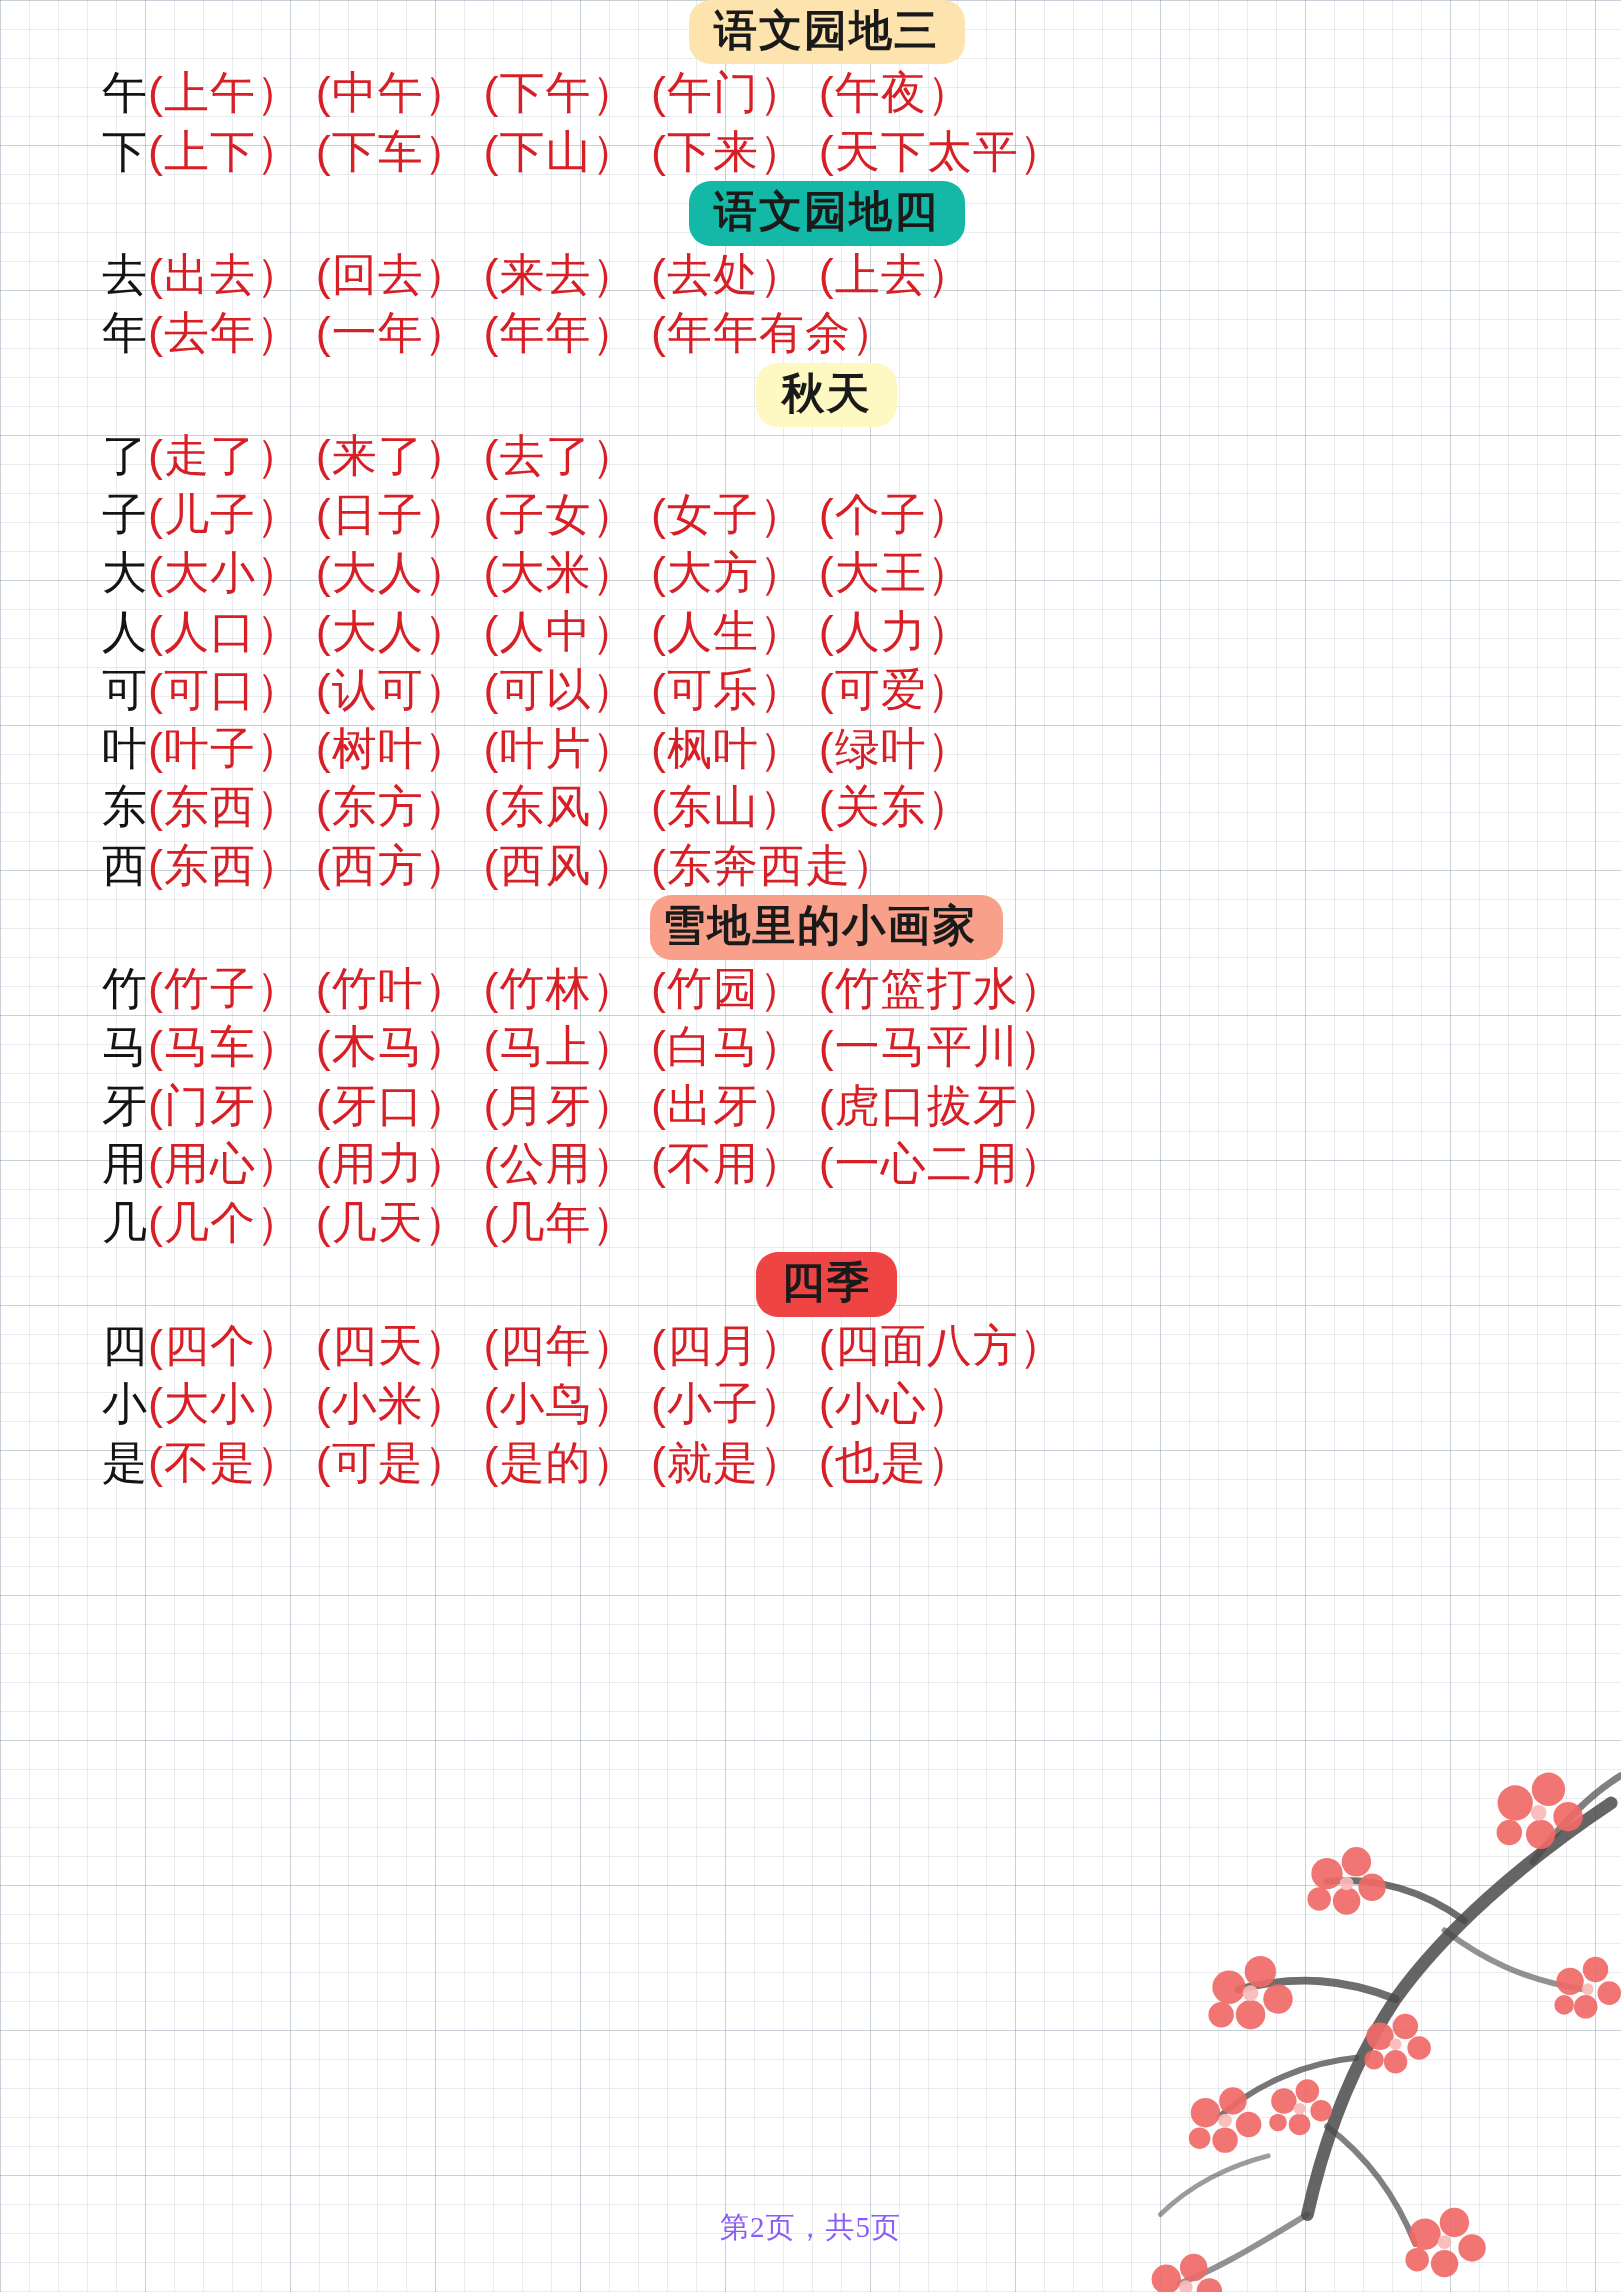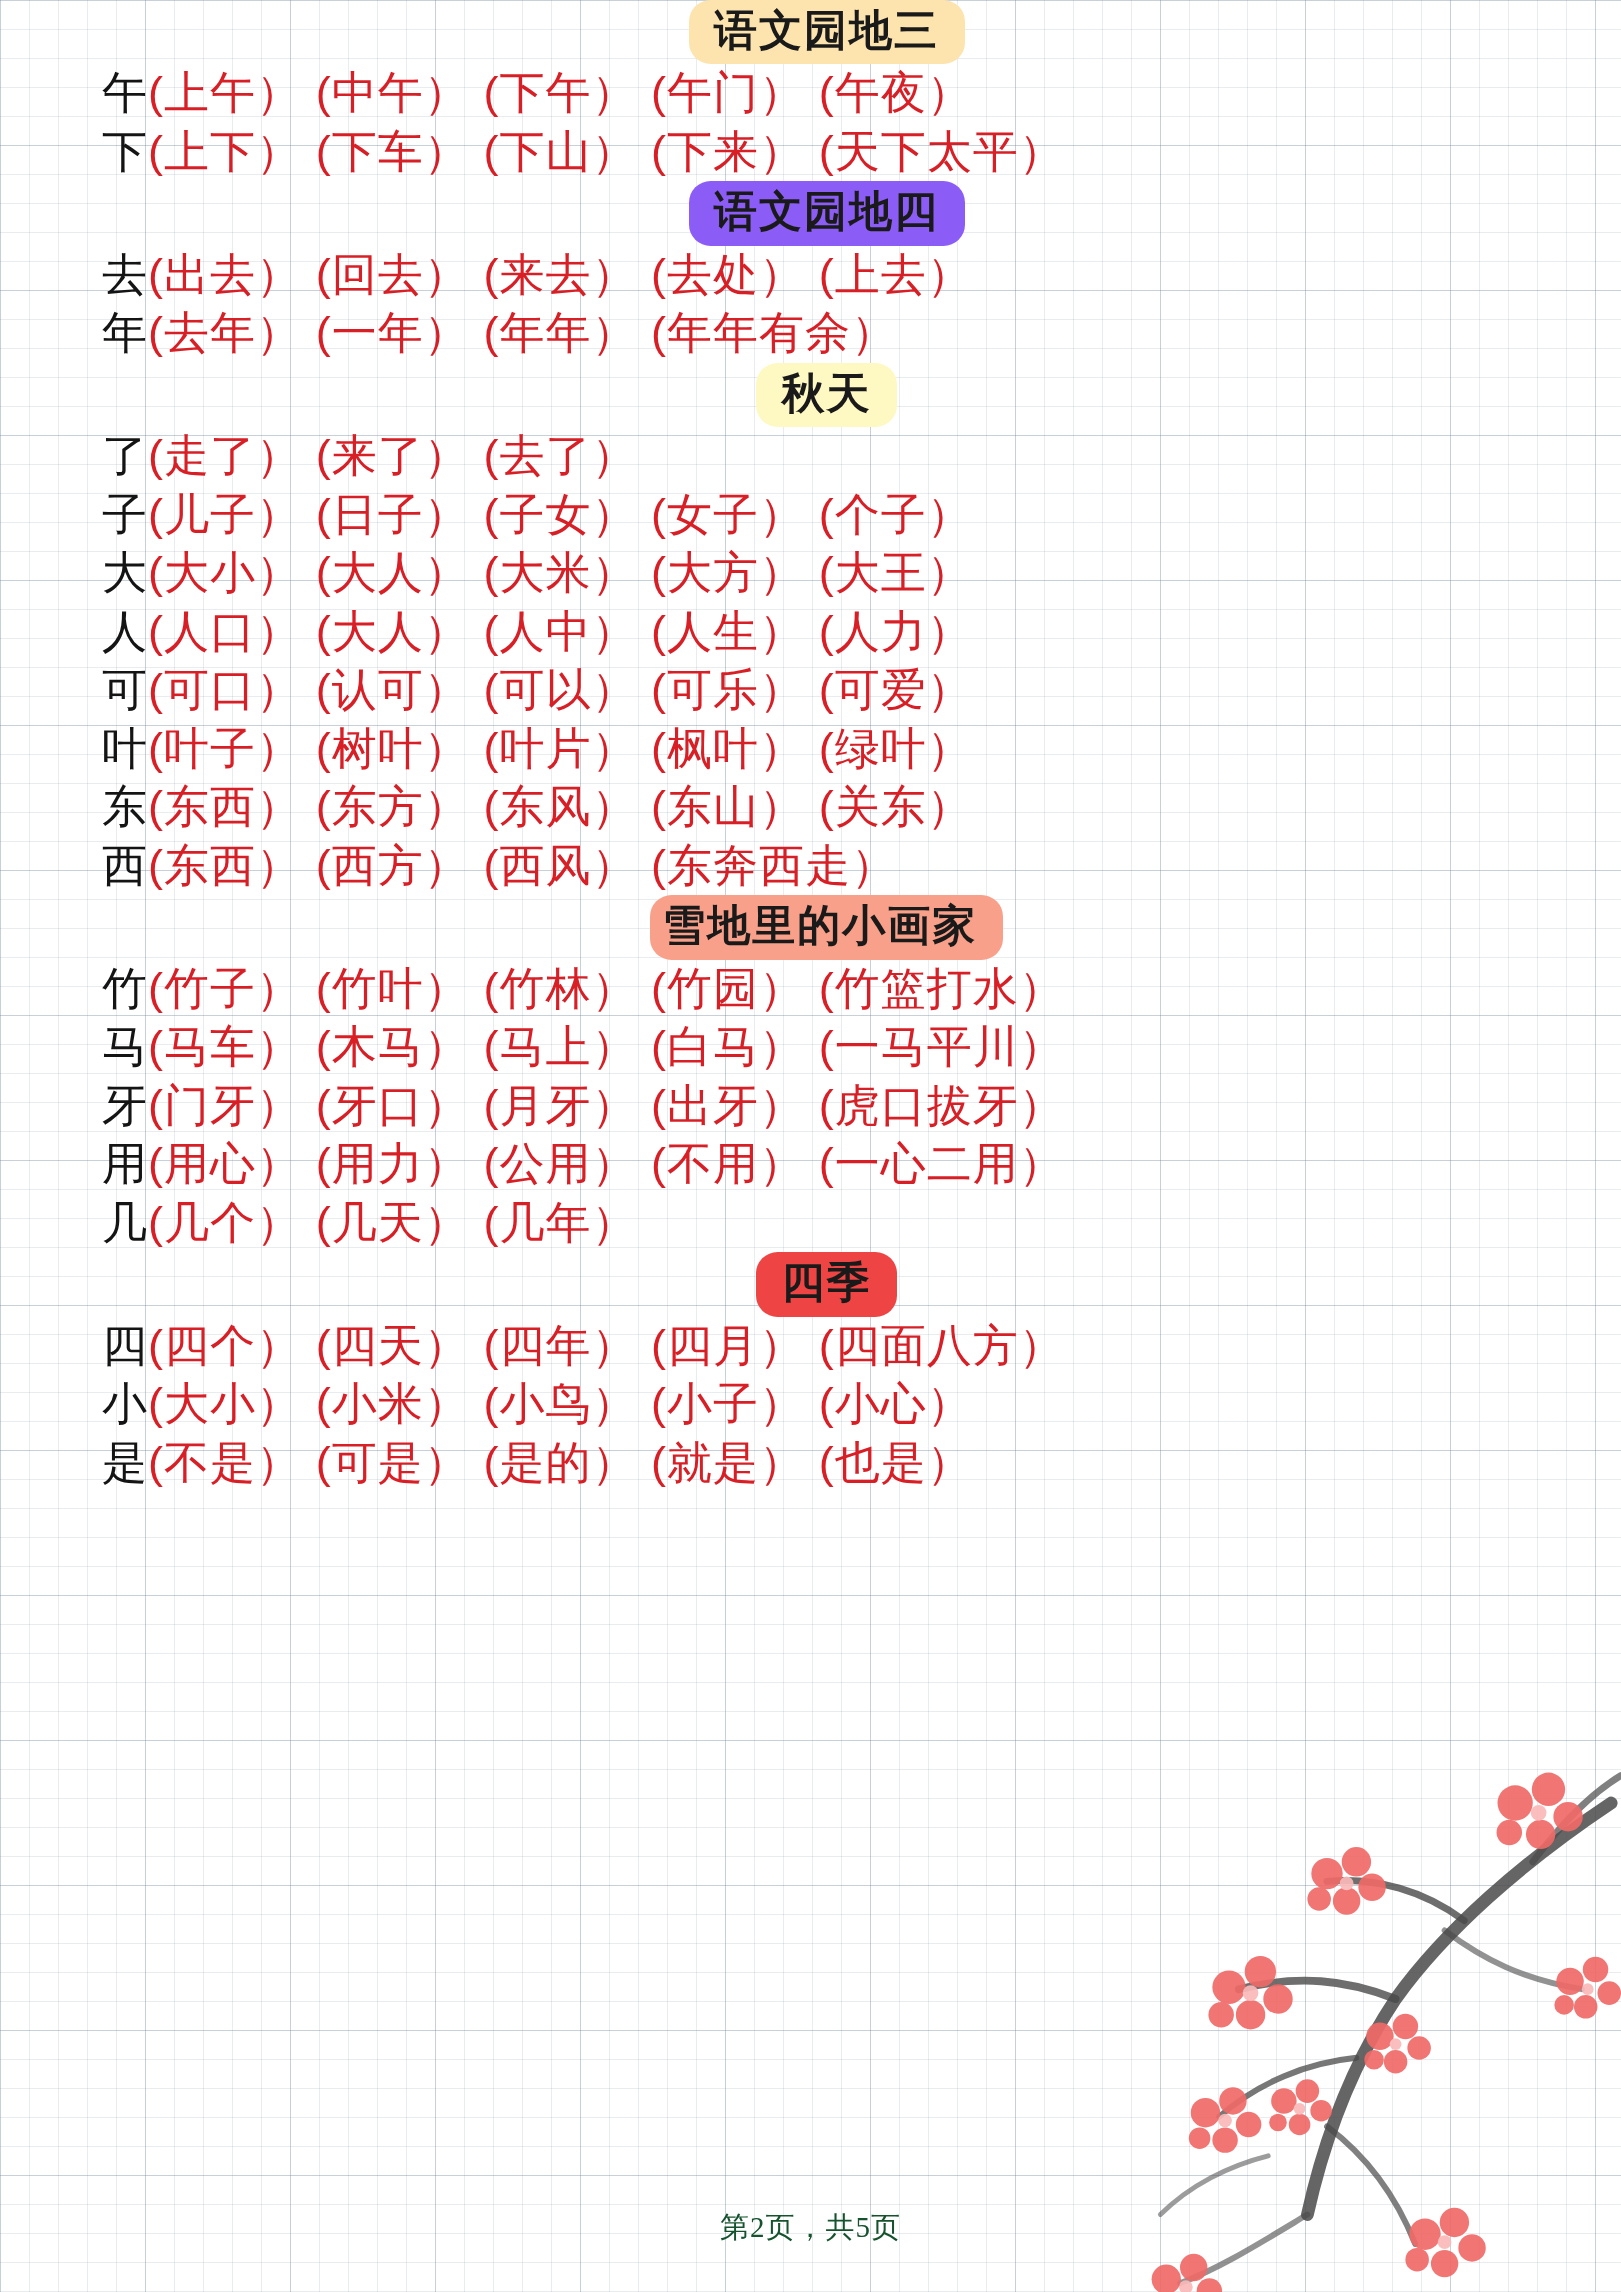--- a/index.html
+++ b/index.html
@@ -86,21 +86,21 @@
   }
 
   
   .footer {
     position: absolute;
     left: 0;
     right: 0;
     bottom: 45px;
     text-align: center;
     font-size: 29px;
-    color: #14532d;
+    color: #8b5cf6;
     font-family: "Liberation Serif", serif;
     letter-spacing: 1px;
   }
 
   
   .blossom {
     position: absolute;
     right: 0;
     bottom: 0;
     width: 686px;
@@ -199,21 +199,21 @@
         <circle cx="350" cy="1026" r="9"></circle>
       <circle cx="372" cy="1012" r="6" fill="#f9b9b8"></circle>
     </g>
   </g>
 </svg>
 
 <div class="content" id="content">
     <div class="section-head"><span class="pill" style="background: rgb(253, 228, 174);">语文园地三</span></div>
     <div class="line"><span class="head">午</span><span class="grp"><span class="paren">(</span><span>上午</span><span class="paren">）</span></span><span class="gap"></span><span class="grp"><span class="paren">(</span><span>中午</span><span class="paren">）</span></span><span class="gap"></span><span class="grp"><span class="paren">(</span><span>下午</span><span class="paren">）</span></span><span class="gap"></span><span class="grp"><span class="paren">(</span><span>午门</span><span class="paren">）</span></span><span class="gap"></span><span class="grp"><span class="paren">(</span><span>午夜</span><span class="paren">）</span></span></div>
     <div class="line"><span class="head">下</span><span class="grp"><span class="paren">(</span><span>上下</span><span class="paren">）</span></span><span class="gap"></span><span class="grp"><span class="paren">(</span><span>下车</span><span class="paren">）</span></span><span class="gap"></span><span class="grp"><span class="paren">(</span><span>下山</span><span class="paren">）</span></span><span class="gap"></span><span class="grp"><span class="paren">(</span><span>下来</span><span class="paren">）</span></span><span class="gap"></span><span class="grp"><span class="paren">(</span><span>天下太平</span><span class="paren">）</span></span></div>
-    <div class="section-head"><span class="pill" style="background: #8b5cf6;">语文园地四</span></div>
+    <div class="section-head"><span class="pill" style="background: #14b8a6;">语文园地四</span></div>
     <div class="line"><span class="head">去</span><span class="grp"><span class="paren">(</span><span>出去</span><span class="paren">）</span></span><span class="gap"></span><span class="grp"><span class="paren">(</span><span>回去</span><span class="paren">）</span></span><span class="gap"></span><span class="grp"><span class="paren">(</span><span>来去</span><span class="paren">）</span></span><span class="gap"></span><span class="grp"><span class="paren">(</span><span>去处</span><span class="paren">）</span></span><span class="gap"></span><span class="grp"><span class="paren">(</span><span>上去</span><span class="paren">）</span></span></div>
     <div class="line"><span class="head">年</span><span class="grp"><span class="paren">(</span><span>去年</span><span class="paren">）</span></span><span class="gap"></span><span class="grp"><span class="paren">(</span><span>一年</span><span class="paren">）</span></span><span class="gap"></span><span class="grp"><span class="paren">(</span><span>年年</span><span class="paren">）</span></span><span class="gap"></span><span class="grp"><span class="paren">(</span><span>年年有余</span><span class="paren">）</span></span></div>
     <div class="section-head"><span class="pill" style="background: #fef9c3;">秋天</span></div>
     <div class="line"><span class="head">了</span><span class="grp"><span class="paren">(</span><span>走了</span><span class="paren">）</span></span><span class="gap"></span><span class="grp"><span class="paren">(</span><span>来了</span><span class="paren">）</span></span><span class="gap"></span><span class="grp"><span class="paren">(</span><span>去了</span><span class="paren">）</span></span></div>
     <div class="line"><span class="head">子</span><span class="grp"><span class="paren">(</span><span>儿子</span><span class="paren">）</span></span><span class="gap"></span><span class="grp"><span class="paren">(</span><span>日子</span><span class="paren">）</span></span><span class="gap"></span><span class="grp"><span class="paren">(</span><span>子女</span><span class="paren">）</span></span><span class="gap"></span><span class="grp"><span class="paren">(</span><span>女子</span><span class="paren">）</span></span><span class="gap"></span><span class="grp"><span class="paren">(</span><span>个子</span><span class="paren">）</span></span></div>
     <div class="line"><span class="head">大</span><span class="grp"><span class="paren">(</span><span>大小</span><span class="paren">）</span></span><span class="gap"></span><span class="grp"><span class="paren">(</span><span>大人</span><span class="paren">）</span></span><span class="gap"></span><span class="grp"><span class="paren">(</span><span>大米</span><span class="paren">）</span></span><span class="gap"></span><span class="grp"><span class="paren">(</span><span>大方</span><span class="paren">）</span></span><span class="gap"></span><span class="grp"><span class="paren">(</span><span>大王</span><span class="paren">）</span></span></div>
     <div class="line"><span class="head">人</span><span class="grp"><span class="paren">(</span><span>人口</span><span class="paren">）</span></span><span class="gap"></span><span class="grp"><span class="paren">(</span><span>大人</span><span class="paren">）</span></span><span class="gap"></span><span class="grp"><span class="paren">(</span><span>人中</span><span class="paren">）</span></span><span class="gap"></span><span class="grp"><span class="paren">(</span><span>人生</span><span class="paren">）</span></span><span class="gap"></span><span class="grp"><span class="paren">(</span><span>人力</span><span class="paren">）</span></span></div>
     <div class="line"><span class="head">可</span><span class="grp"><span class="paren">(</span><span>可口</span><span class="paren">）</span></span><span class="gap"></span><span class="grp"><span class="paren">(</span><span>认可</span><span class="paren">）</span></span><span class="gap"></span><span class="grp"><span class="paren">(</span><span>可以</span><span class="paren">）</span></span><span class="gap"></span><span class="grp"><span class="paren">(</span><span>可乐</span><span class="paren">）</span></span><span class="gap"></span><span class="grp"><span class="paren">(</span><span>可爱</span><span class="paren">）</span></span></div>
     <div class="line"><span class="head">叶</span><span class="grp"><span class="paren">(</span><span>叶子</span><span class="paren">）</span></span><span class="gap"></span><span class="grp"><span class="paren">(</span><span>树叶</span><span class="paren">）</span></span><span class="gap"></span><span class="grp"><span class="paren">(</span><span>叶片</span><span class="paren">）</span></span><span class="gap"></span><span class="grp"><span class="paren">(</span><span>枫叶</span><span class="paren">）</span></span><span class="gap"></span><span class="grp"><span class="paren">(</span><span>绿叶</span><span class="paren">）</span></span></div>
     <div class="line"><span class="head">东</span><span class="grp"><span class="paren">(</span><span>东西</span><span class="paren">）</span></span><span class="gap"></span><span class="grp"><span class="paren">(</span><span>东方</span><span class="paren">）</span></span><span class="gap"></span><span class="grp"><span class="paren">(</span><span>东风</span><span class="paren">）</span></span><span class="gap"></span><span class="grp"><span class="paren">(</span><span>东山</span><span class="paren">）</span></span><span class="gap"></span><span class="grp"><span class="paren">(</span><span>关东</span><span class="paren">）</span></span></div>

